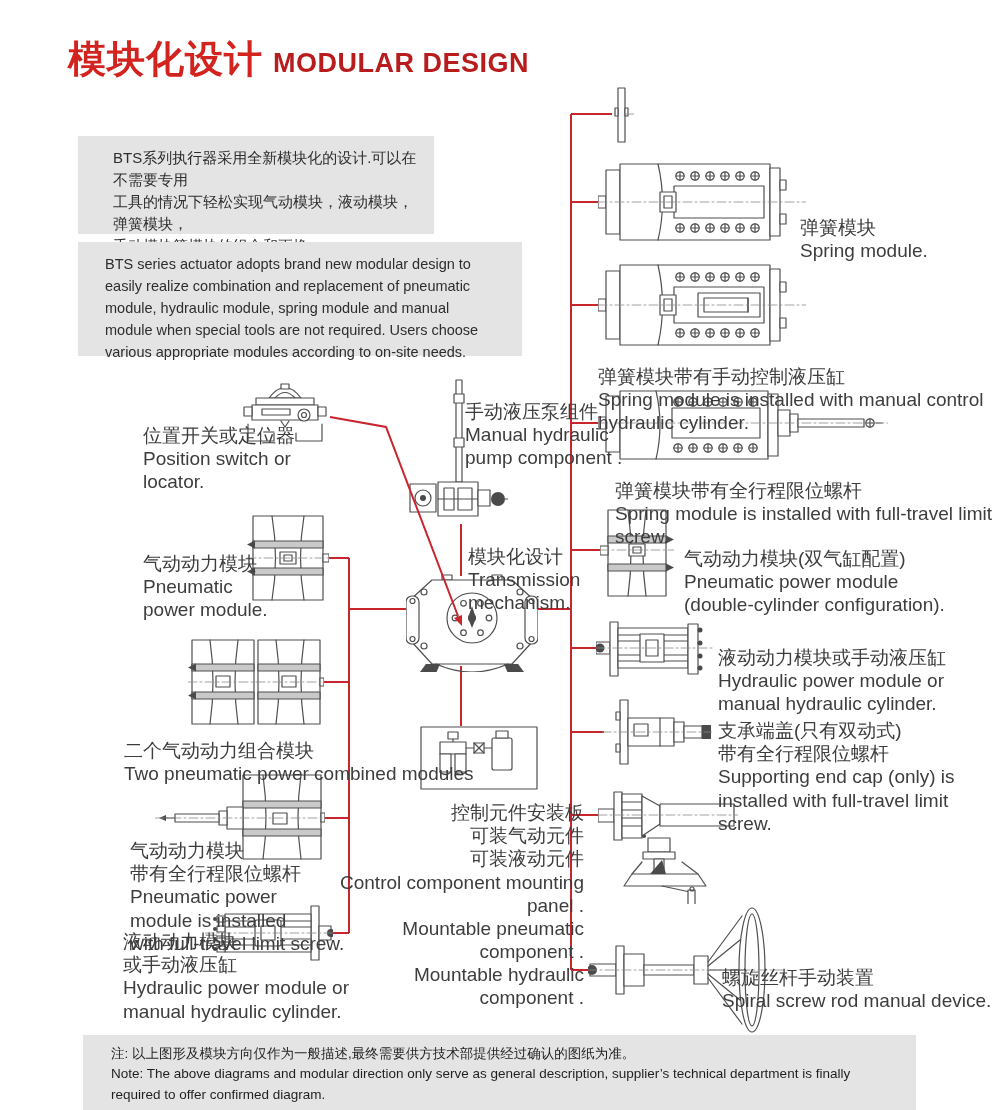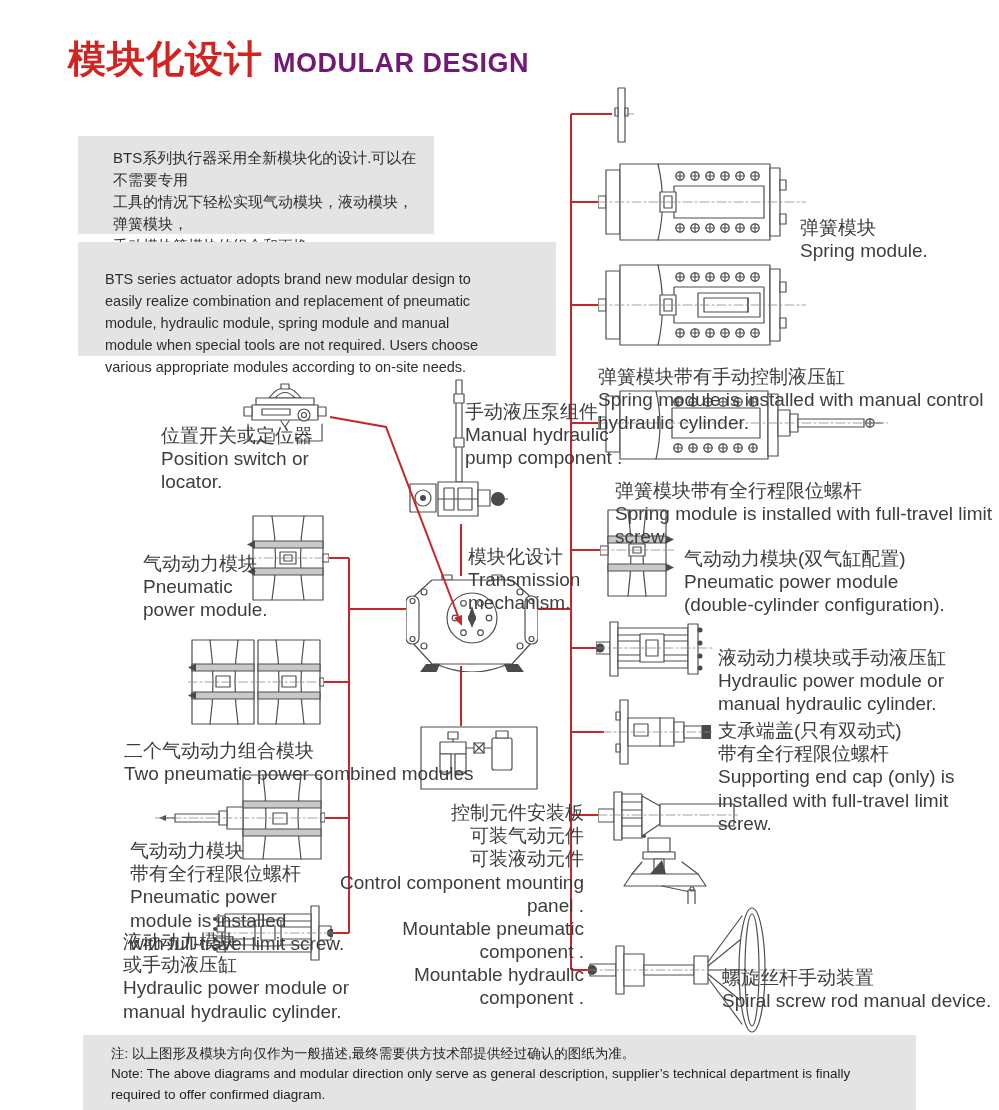--- a/index.html
+++ b/index.html
@@ -8,25 +8,25 @@
     --panel-gray:#e4e4e4;
     --ink:#3d3d3d;
   }
   html,body{margin:0;padding:0;background:#fff;}
   body{font-family:"Liberation Sans","DejaVu Sans",sans-serif;color:var(--ink);}
   .canvas{position:relative;width:999px;height:1110px;background:#fff;overflow:hidden;}
   .abs{position:absolute;}
   
   .title-row{left:68px;top:22px;display:flex;align-items:baseline;margin-top:12px;}
   .title-zh{font-size:38px;font-weight:bold;color:var(--brand-red);letter-spacing:1px;}
-  .title-en{font-size:27px;font-weight:600;color:#701a75;margin-left:10px;letter-spacing:.5px;}
+  .title-en{font-size:27px;font-weight:600;color:#b91c1c;margin-left:10px;letter-spacing:.5px;}
   
   .panel{background:var(--panel-gray);box-sizing:border-box;white-space:pre-line;}
   .panel-zh{left:78px;top:136px;width:356px;height:98px;padding:11px 14px 11px 35px;font-size:15px;line-height:22px;color:#2d2d2d;}
-  .panel-en{left:78px;top:242px;width:478px;height:114px;padding:26px 14px 11px 27px;font-size:14.5px;line-height:22px;color:#2d2d2d;}
+  .panel-en{left:78px;top:242px;width:444px;height:114px;padding:11px 14px 11px 27px;font-size:14.5px;line-height:22px;color:#2d2d2d;}
   
   .note{left:83px;top:1035px;width:833px;box-sizing:border-box;background:var(--panel-gray);padding:9px 14px 10px 28px;font-size:13.5px;line-height:1.5;color:#1f1f1f;}
   
   .lbl{font-size:19px;line-height:1.22;color:var(--ink);white-space:pre-line;margin-top:9px;}
   .lbl.center{text-align:right;}
   
   .draw{position:absolute;}
   .draw *{stroke:#4f4f4f;fill:none;stroke-width:1.2;stroke-linejoin:round;stroke-linecap:round;}
   .draw .w{fill:#fff;}
   .draw .bd{fill:#c9c9c9;}
@@ -413,21 +413,21 @@
     <line x1="120" y1="68" x2="152" y2="94"></line>
       <line x1="120" y1="72" x2="154" y2="118"></line>
     <line class="cl" x1="0" y1="64" x2="200" y2="64"></line>
   </svg>
 
   <svg class="abs red-lines z3" width="999" height="1110" viewBox="0 0 999 1110">
     <path d="M330,417 L386,427 L458,616"></path>
     <polygon class="arrow" points="462,626 462,615 454,618"></polygon>
   </svg>
 
-  <div class="abs lbl z4" style="left:161px;top:415px">位置开关或定位器
+  <div class="abs lbl z4" style="left:143px;top:415px">位置开关或定位器
 Position switch or
 locator.</div>
   <div class="abs lbl z4" style="left:143px;top:543px">气动动力模块
 Pneumatic
 power module.</div>
   <div class="abs lbl z4" style="left:465px;top:391px">手动液压泵组件
 Manual hydraulic
 pump component .</div>
   <div class="abs lbl z4" style="left:468px;top:536px">模块化设计
 Transmission

